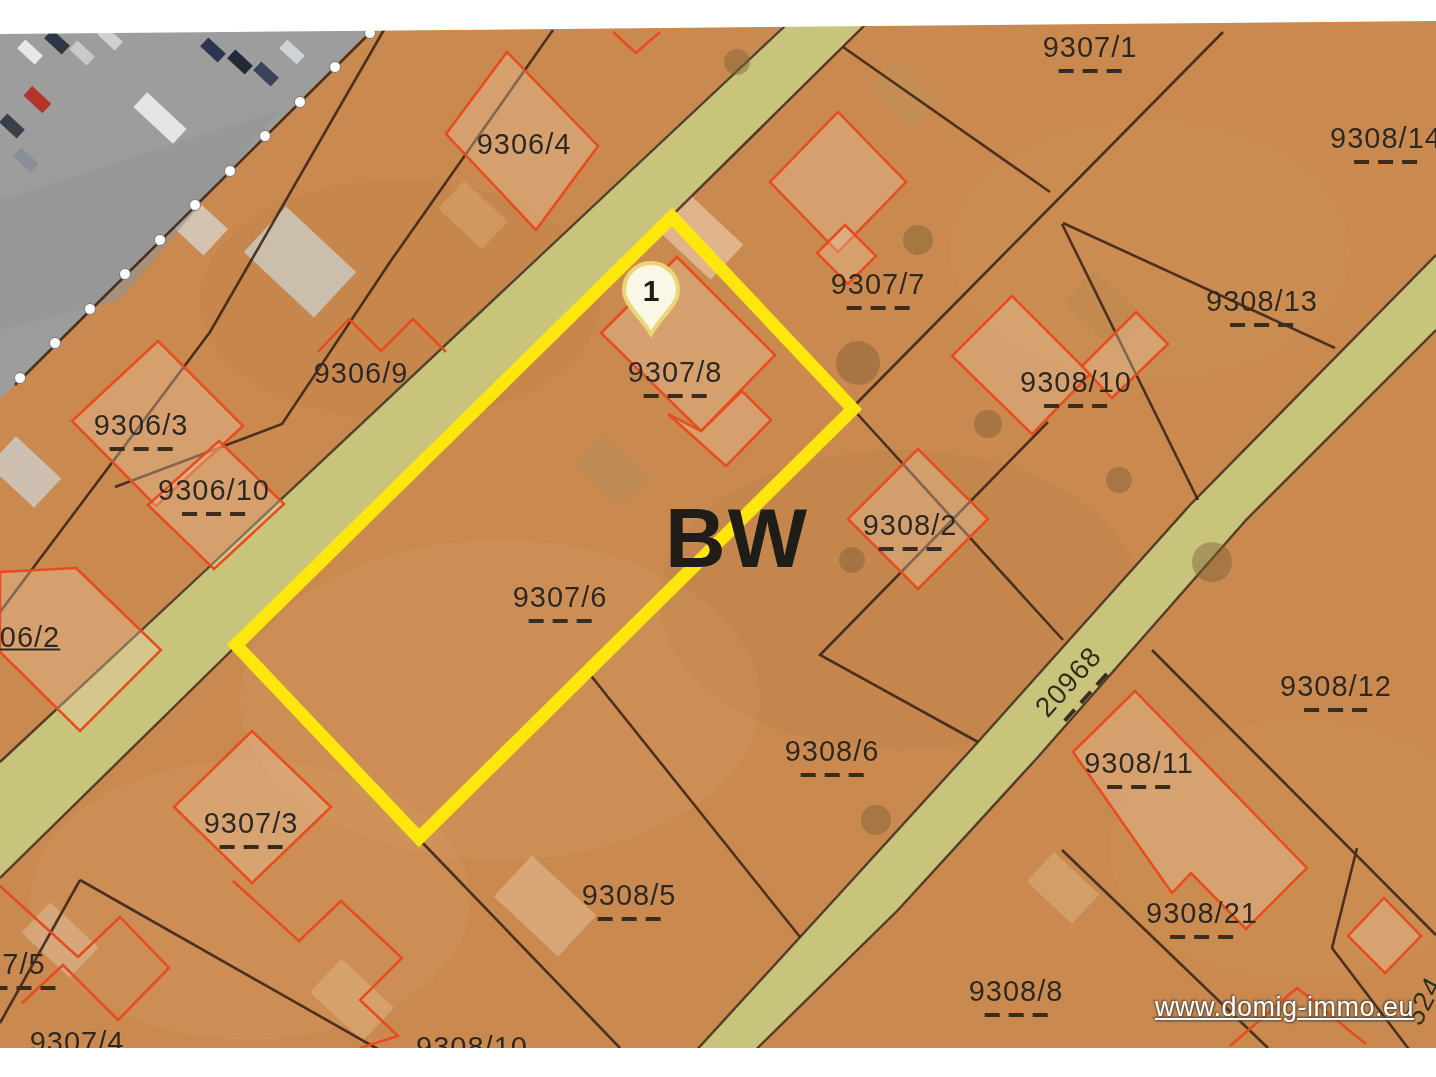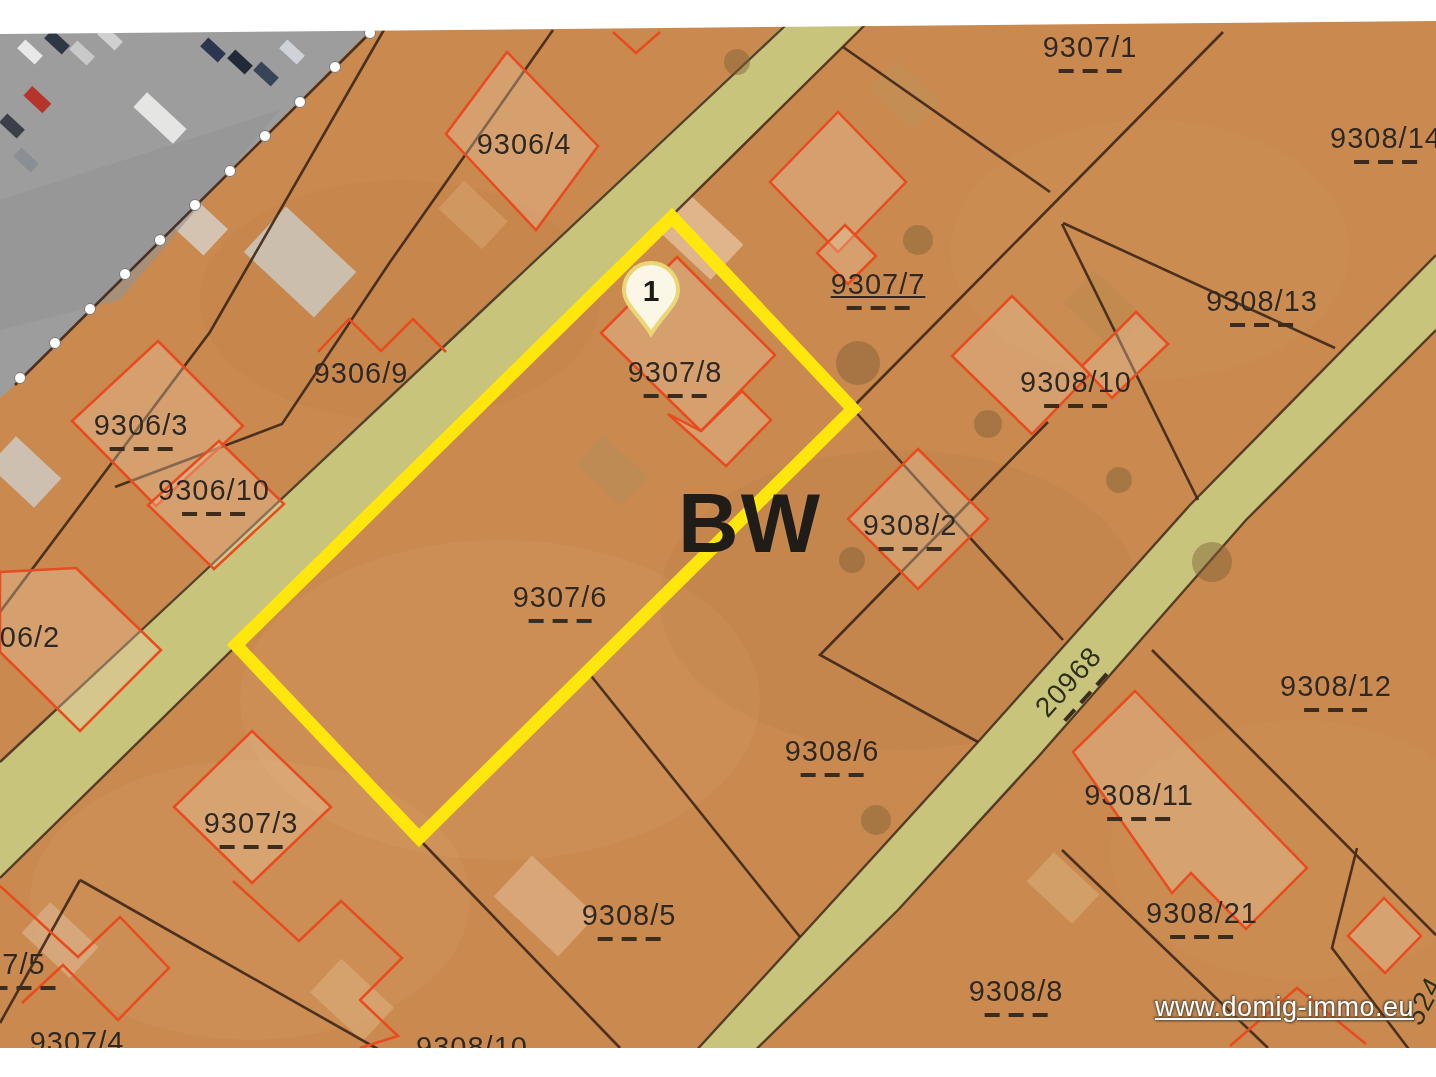--- a/index.html
+++ b/index.html
@@ -168,21 +168,21 @@
         <span>9308/14</span>
         <span class="dashes">
           <i></i>
           <i></i>
           <i></i>
         </span>
       </div>
       <div class="plabel" style="left: 524px; top: 144px; transform: translate(-50%, -50%); align-items: flex-end;">
         <span>9306/4</span>
       </div>
-      <div class="plabel" style="left: 878px; top: 289px; transform: translate(-50%, -50%); text-decoration: underline;">
+      <div class="plabel" style="left: 878px; top: 289px; transform: translate(-50%, -50%);">
         <span>9307/7</span>
         <span class="dashes">
           <i></i>
           <i></i>
           <i></i>
         </span>
       </div>
       <div class="plabel" style="left: 1262px; top: 306px; transform: translate(-50%, -50%);">
         <span>9308/13</span>
         <span class="dashes">
@@ -227,32 +227,32 @@
         </span>
       </div>
       <div class="plabel" style="left: 910px; top: 530px; transform: translate(-50%, -50%);">
         <span>9308/2</span>
         <span class="dashes">
           <i></i>
           <i></i>
           <i></i>
         </span>
       </div>
-      <div class="plabel big" style="left: 737px; top: 523px; transform: translate(-50%, -50%); margin-left: 13px;">
+      <div class="plabel big" style="left: 737px; top: 538px; transform: translate(-50%, -50%);">
         <span>BW</span>
       </div>
       <div class="plabel" style="left: 560px; top: 602px; transform: translate(-50%, -50%);">
         <span>9307/6</span>
         <span class="dashes">
           <i></i>
           <i></i>
           <i></i>
         </span>
       </div>
-      <div class="plabel" style="left: 30px; top: 637px; transform: translate(-50%, -50%);">
+      <div class="plabel" style="left: 30px; top: 637px; transform: translate(-50%, -50%); text-decoration: underline;">
         <span>06/2</span>
       </div>
       <div class="plabel street" style="left: 1072px; top: 685px; transform: translate(-50%, -50%) rotate(-48deg);">
         <span>20968</span>
         <span class="dashes">
           <i></i>
           <i></i>
           <i></i>
         </span>
       </div>
@@ -265,37 +265,37 @@
         </span>
       </div>
       <div class="plabel" style="left: 788px; top: 756px; transform: translate(-50%, -50%); margin-left: 44px;">
         <span>9308/6</span>
         <span class="dashes">
           <i></i>
           <i></i>
           <i></i>
         </span>
       </div>
-      <div class="plabel" style="left: 1139px; top: 768px; transform: translate(-50%, -50%); margin-top: 32px;">
+      <div class="plabel" style="left: 1139px; top: 768px; transform: translate(-50%, -50%);">
         <span>9308/11</span>
         <span class="dashes">
           <i></i>
           <i></i>
           <i></i>
         </span>
       </div>
       <div class="plabel" style="left: 251px; top: 828px; transform: translate(-50%, -50%);">
         <span>9307/3</span>
         <span class="dashes">
           <i></i>
           <i></i>
           <i></i>
         </span>
       </div>
-      <div class="plabel" style="left: 629px; top: 920px; transform: translate(-50%, -50%);">
+      <div class="plabel" style="left: 629px; top: 900px; transform: translate(-50%, -50%);">
         <span>9308/5</span>
         <span class="dashes">
           <i></i>
           <i></i>
           <i></i>
         </span>
       </div>
       <div class="plabel" style="left: 1202px; top: 918px; transform: translate(-50%, -50%); justify-content: center;">
         <span>9308/21</span>
         <span class="dashes">

